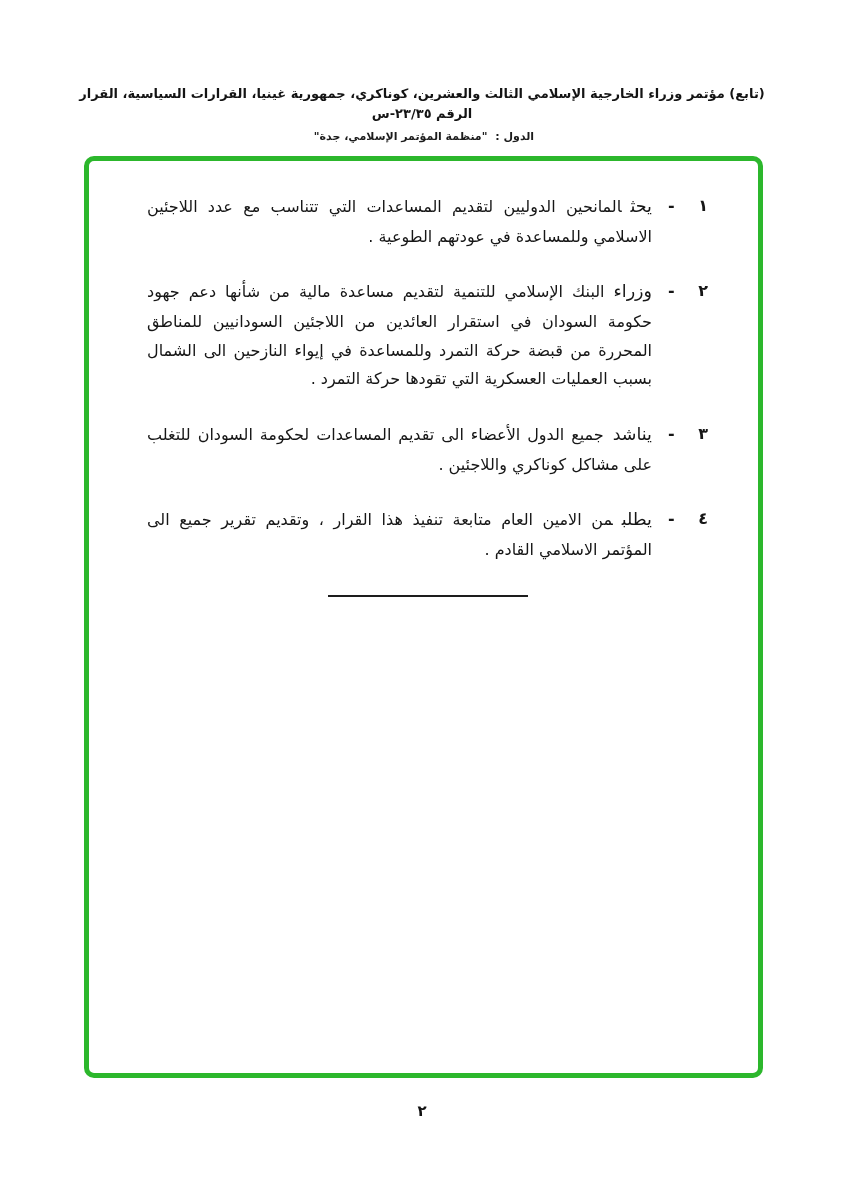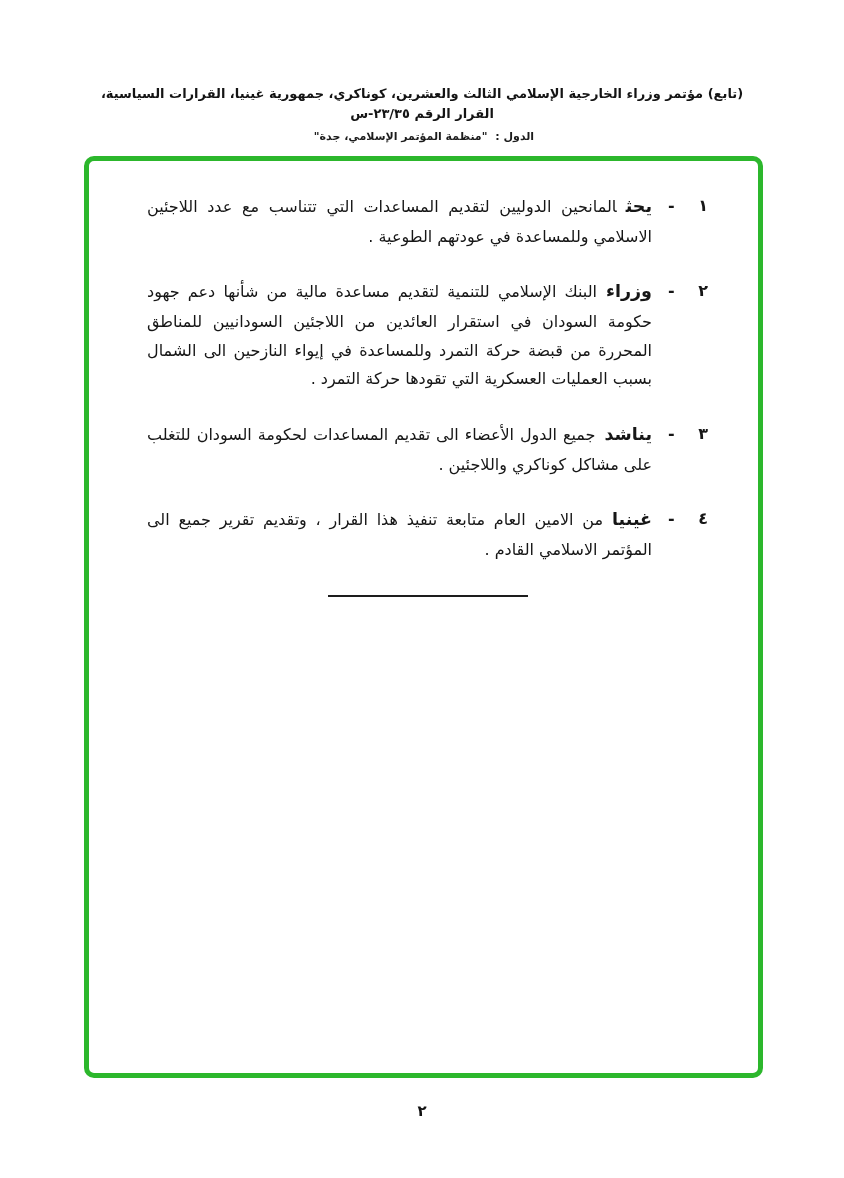--- a/index.html
+++ b/index.html
@@ -22,21 +22,21 @@
     left: 0;
     right: 0;
     text-align: center;
     color: #141414;
   }
   .doc-header .title-line {
     font-size: 13px;
     font-weight: bold;
     letter-spacing: 0;
     line-height: 1.5;
-    padding: 0 98px;
+    padding: 0 76px;
   }
   .doc-header .source-line {
     margin-top: 7px;
     font-size: 11px;
     font-weight: bold;
     color: #1c1c1c;
   }
   .doc-header .source-line span { margin-inline-end: 4px; }
 
   .highlight-box {
@@ -67,21 +67,21 @@
     font-weight: bold;
     font-size: 16px;
     padding-top: 1px;
   }
   .item .body {
     flex: 1;
     text-align: justify;
     text-justify: inter-word;
   }
   .item .lead {
-    font-weight: bold;
+    font-weight: normal;
     font-size: 17.5px;
     margin-inline-end: 9px;
     margin-top: 48px;
   }
 
   .separator {
     width: 200px;
     height: 0;
     border-top: 2px solid #1d1d1d;
     margin: 30px auto 0 auto;
@@ -143,21 +143,21 @@
           <span class="lead">يناشد</span><span>جميع الدول الأعضاء الى تقديم المساعدات لحكومة السودان للتغلب على مشاكل كوناكري واللاجئين .</span>
         </div>
       </div>
 
       <div class="item">
         <div class="marker">
           <span>٤</span>
           <span>-</span>
         </div>
         <div class="body">
-          <span class="lead">غينيا</span><span>من الامين العام متابعة تنفيذ هذا القرار ، وتقديم تقرير جميع الى المؤتمر الاسلامي القادم .</span>
+          <span class="lead">يطلب</span><span>من الامين العام متابعة تنفيذ هذا القرار ، وتقديم تقرير جميع الى المؤتمر الاسلامي القادم .</span>
         </div>
       </div>
 
     </div>
 
     <div class="separator"></div>
   </div>
 
   <div class="page-number">٢</div>
 

